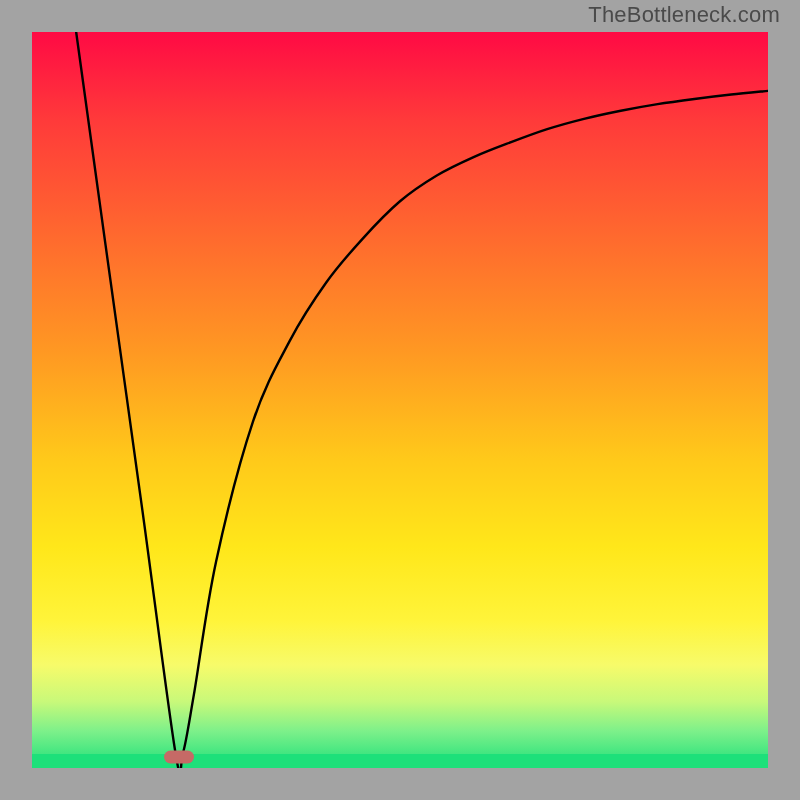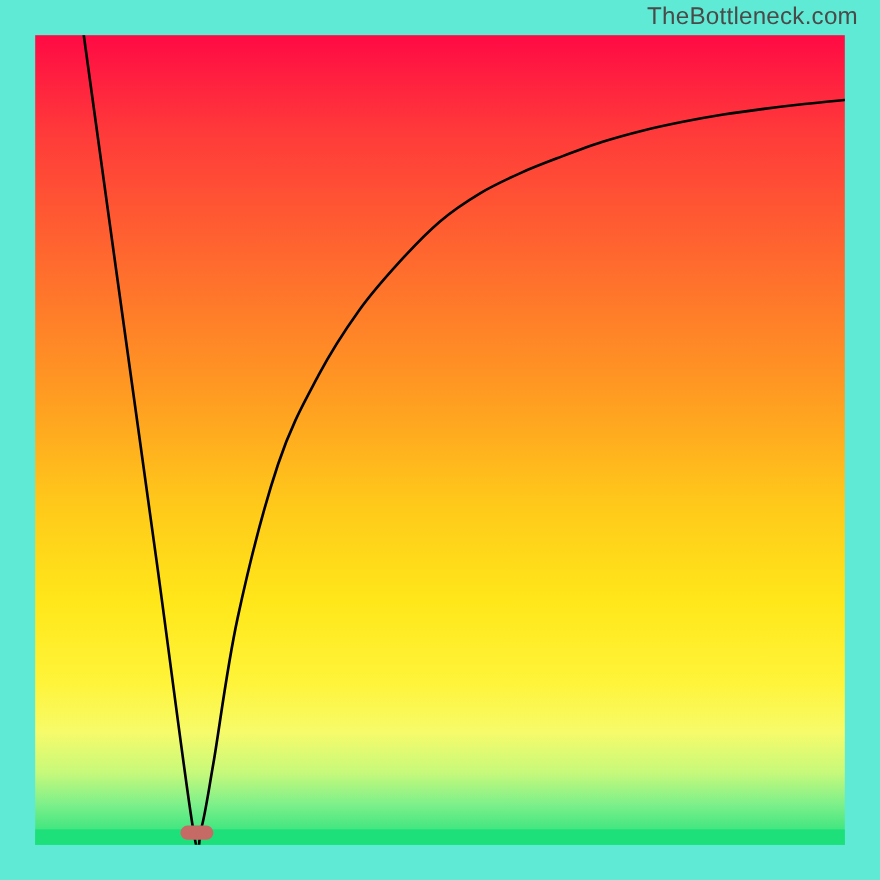--- a/index.html
+++ b/index.html
@@ -8,21 +8,21 @@
     width: 800px;
     height: 800px;
     overflow: hidden;
     font-family: Arial, Helvetica, sans-serif;
     background: #000;
   }
   .frame {
     position: relative;
     width: 800px;
     height: 800px;
-    background: #5eead4;
+    background: #a3a3a3;
   }
   .plot-area {
     position: absolute;
     left: 32px;
     top: 32px;
     width: 736px;
     height: 736px;
     background: linear-gradient(to bottom,
       #ff0a44 0%,
       #ff3a3a 12%,

